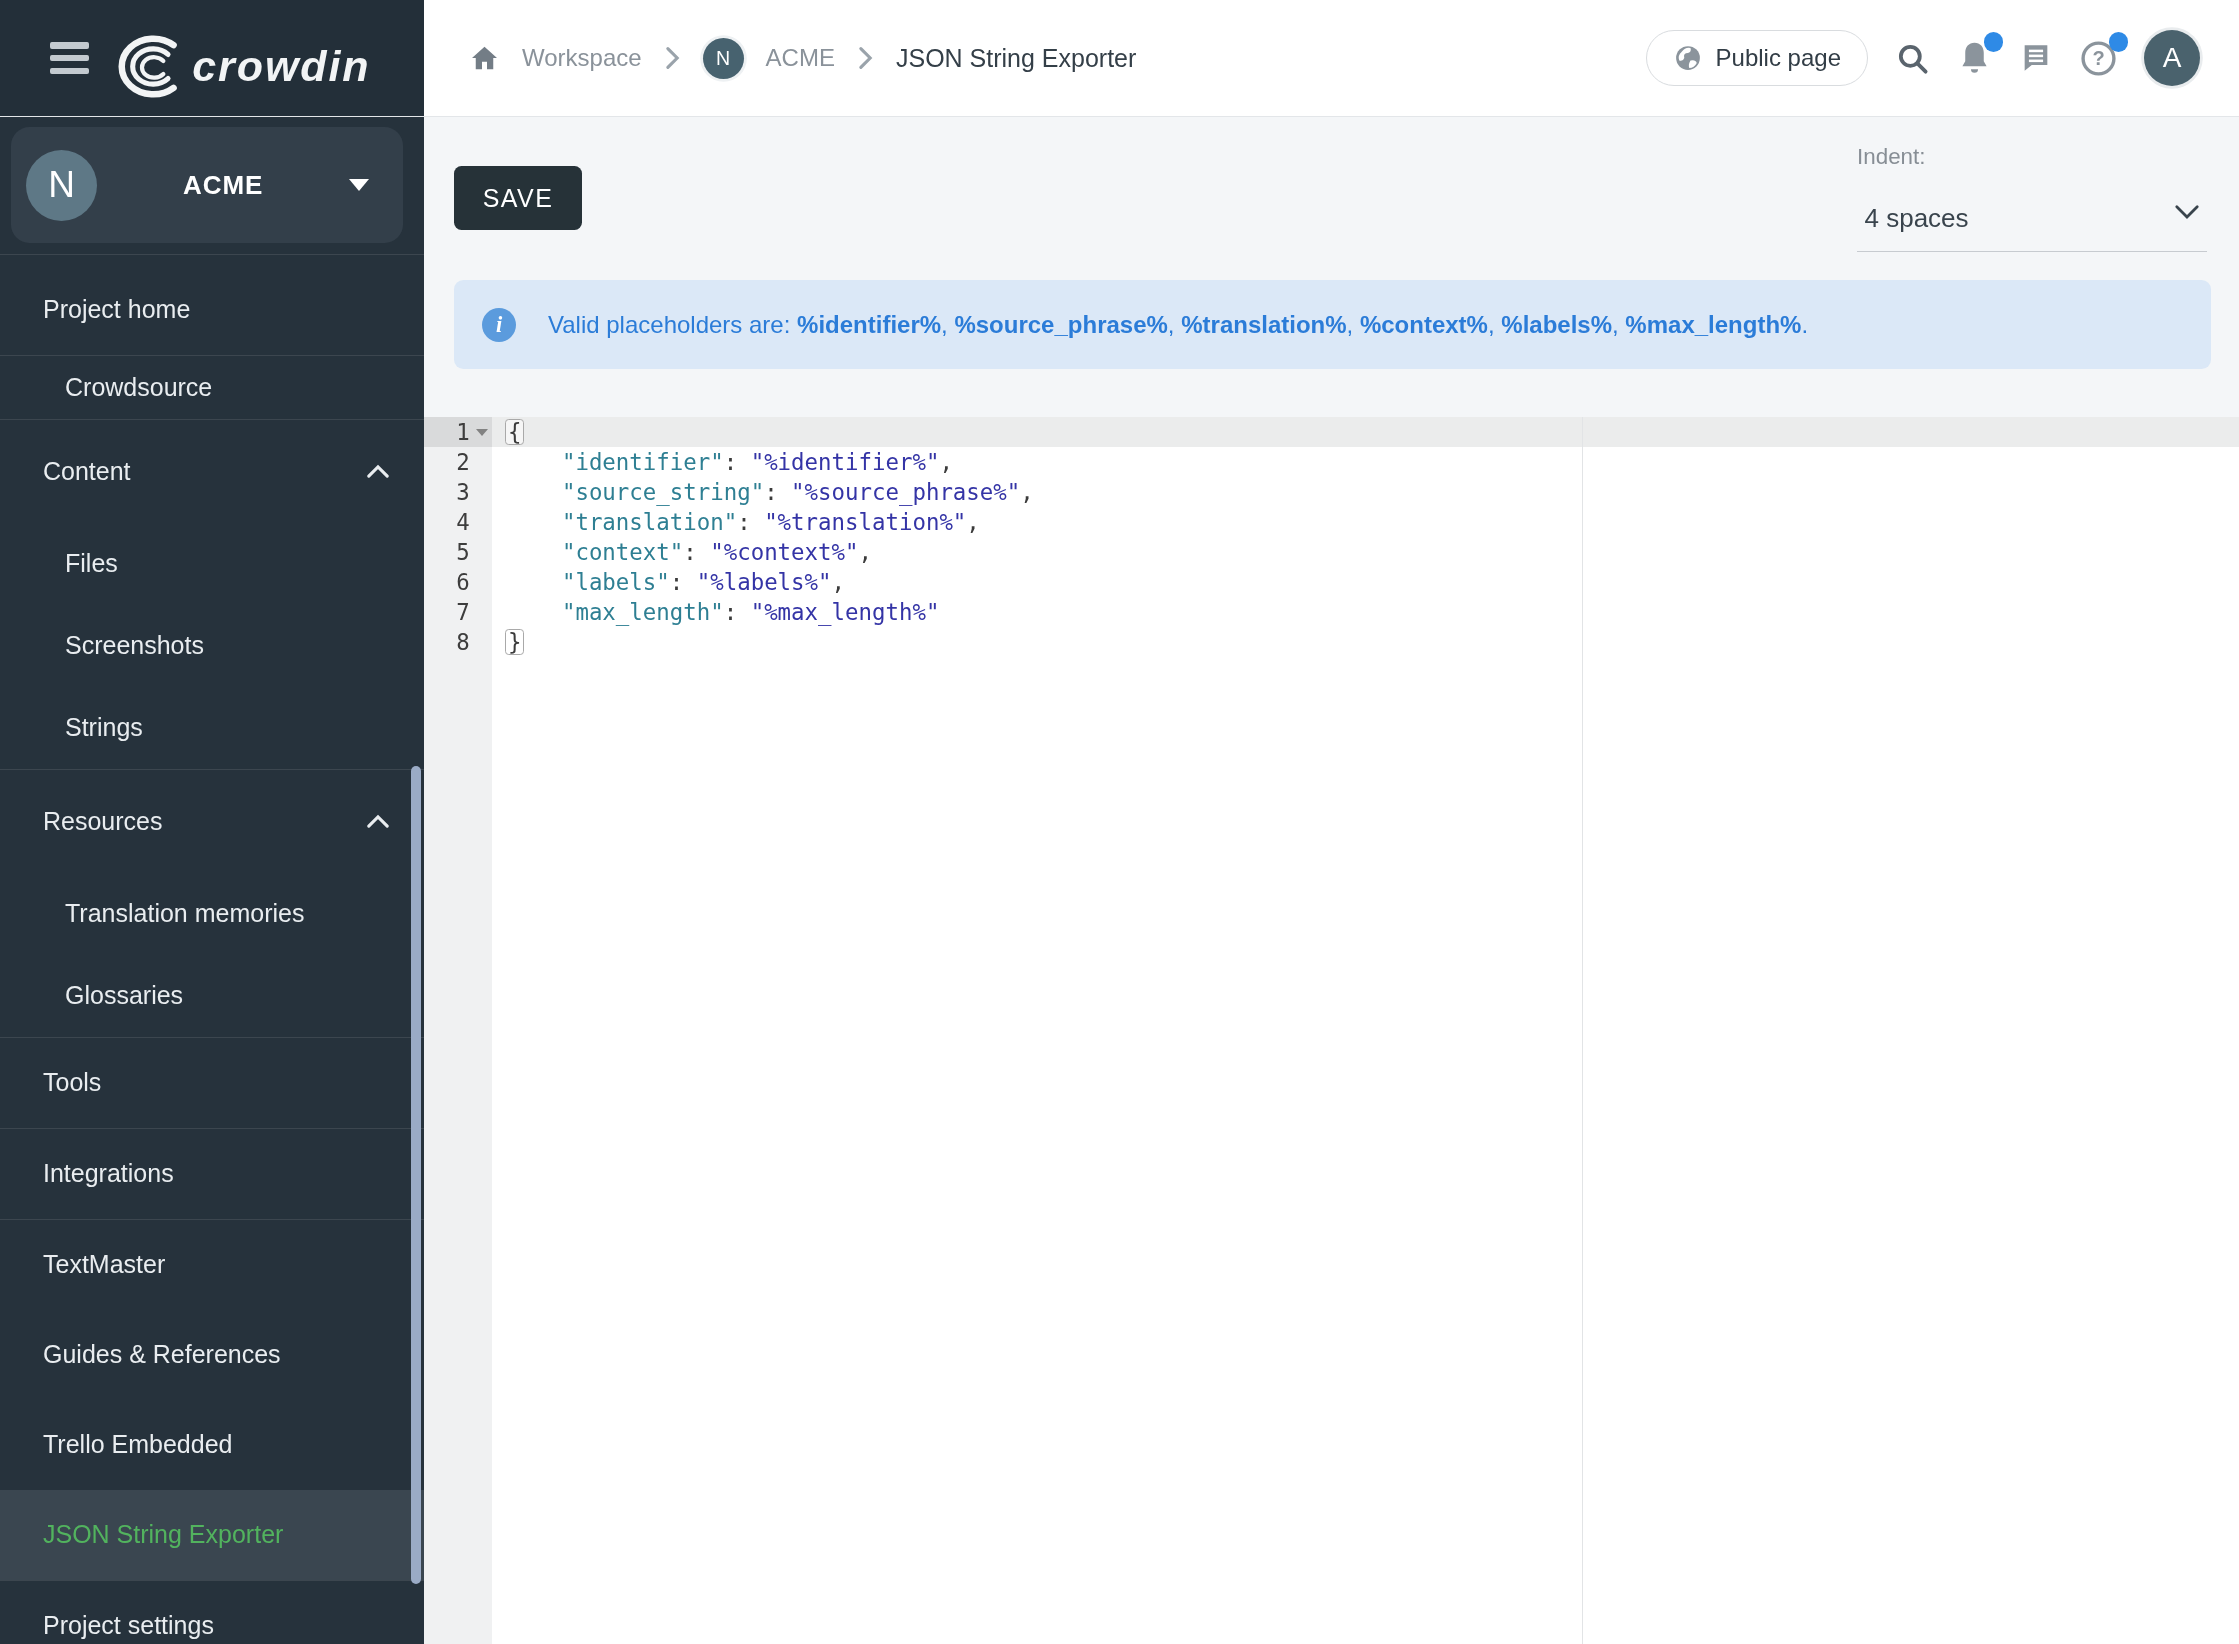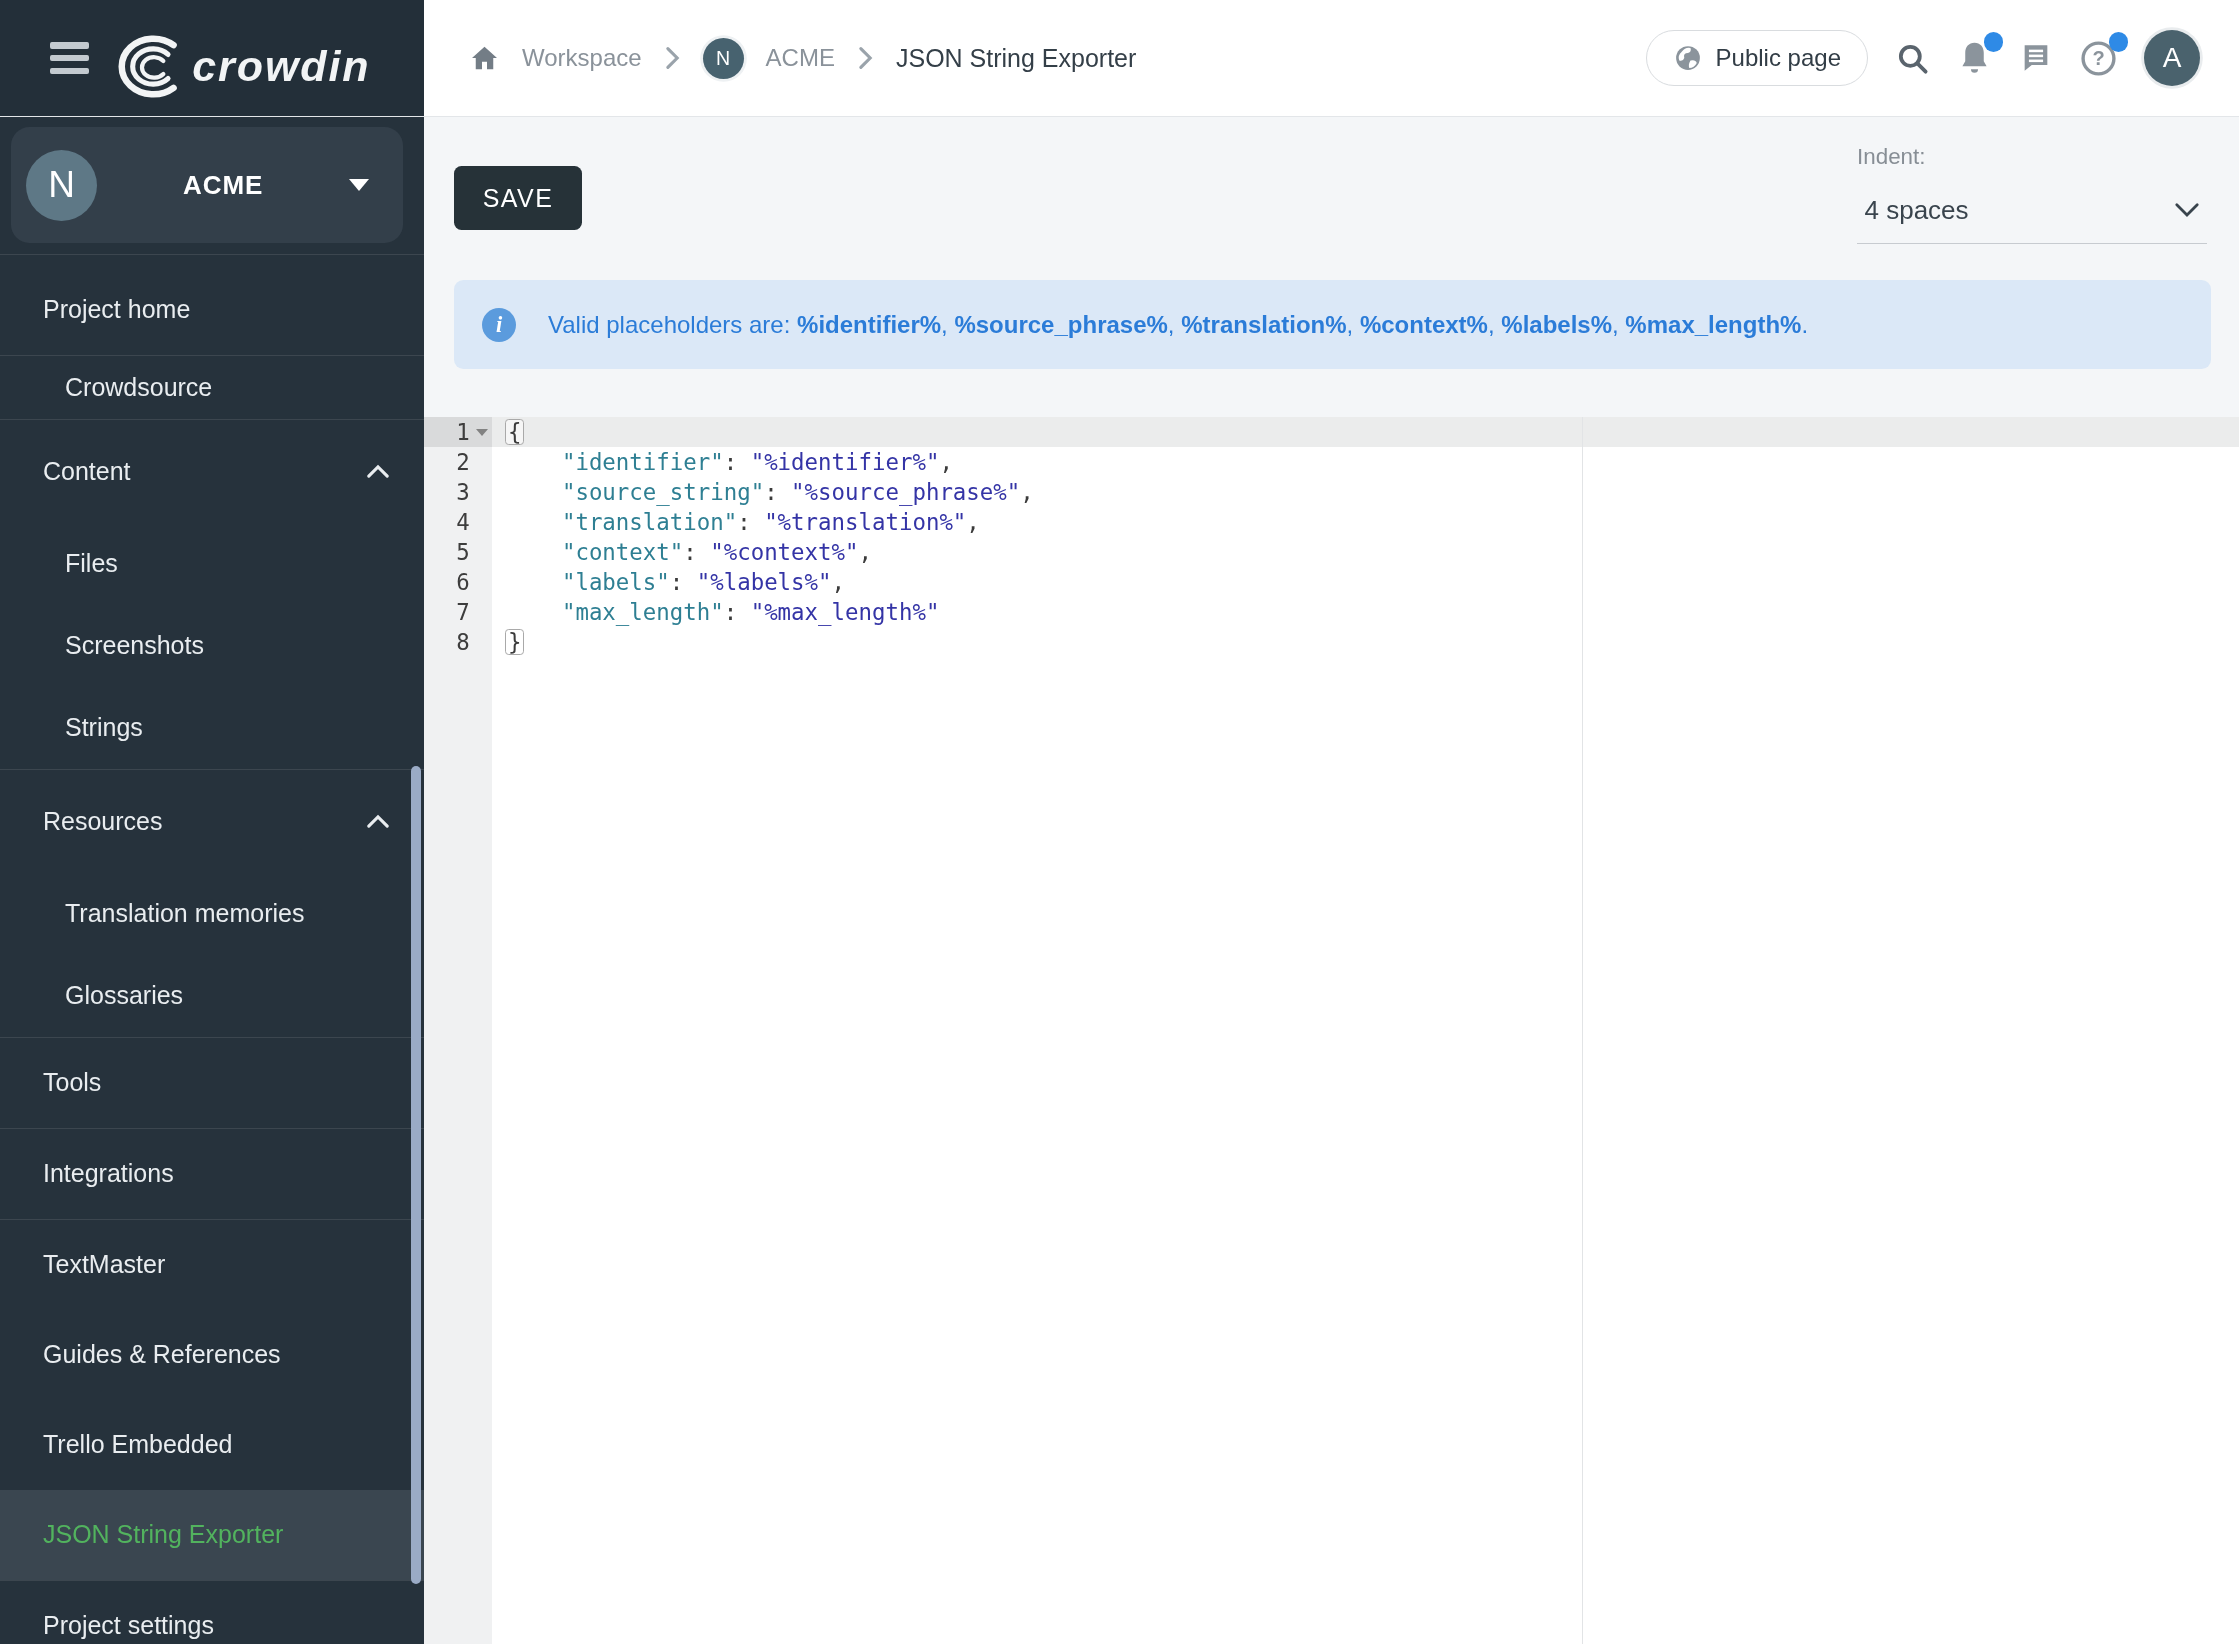--- a/index.html
+++ b/index.html
@@ -56,21 +56,21 @@
   .sidebar-scrollbar{position:absolute;right:2.8px;top:650px;width:10.3px;height:818px;border-radius:5.6px;
                      background:#9aabc6;cursor:pointer;}
 
   
   .main{position:absolute;left:424px;top:116px;width:1815px;height:1529px;background:#f4f6f8;}
   .save-btn{position:absolute;left:30px;top:50px;width:128px;height:64px;background:#263238;color:#fff;
             border:none;border-radius:7.5px;font-family:"Liberation Sans",sans-serif;font-size:25px;
             letter-spacing:1.4px;cursor:pointer;}
   .indent-ctl{position:absolute;left:1433px;top:28px;width:350px;}
   .indent-label{font-size:22.4px;color:#878e95;}
-  .indent-select{display:flex;align-items:center;justify-content:space-between;margin-top:19px;
+  .indent-select{display:flex;align-items:flex-start;justify-content:space-between;margin-top:27px;
                  padding:5.6px 5.6px 17px 7.5px;border-bottom:1.9px solid #c7cbd0;cursor:pointer;}
   .indent-value{font-size:26px;color:#39444d;}
 
   .banner{position:absolute;left:30px;top:164px;width:1757px;height:89px;background:#dbe8f7;
           border-radius:9.3px;display:flex;align-items:center;}
   .banner-icon{width:34px;height:34px;border-radius:50%;background:#5b9bdd;color:#fff;font-size:22.4px;
                font-weight:700;display:flex;align-items:center;justify-content:center;margin:0 32px 0 28px;
                font-family:"Liberation Serif",serif;font-style:italic;flex:0 0 auto;}
   .banner-text{font-size:24px;color:#2b7cd8;white-space:nowrap;}
   .banner-text b{font-weight:700;}

